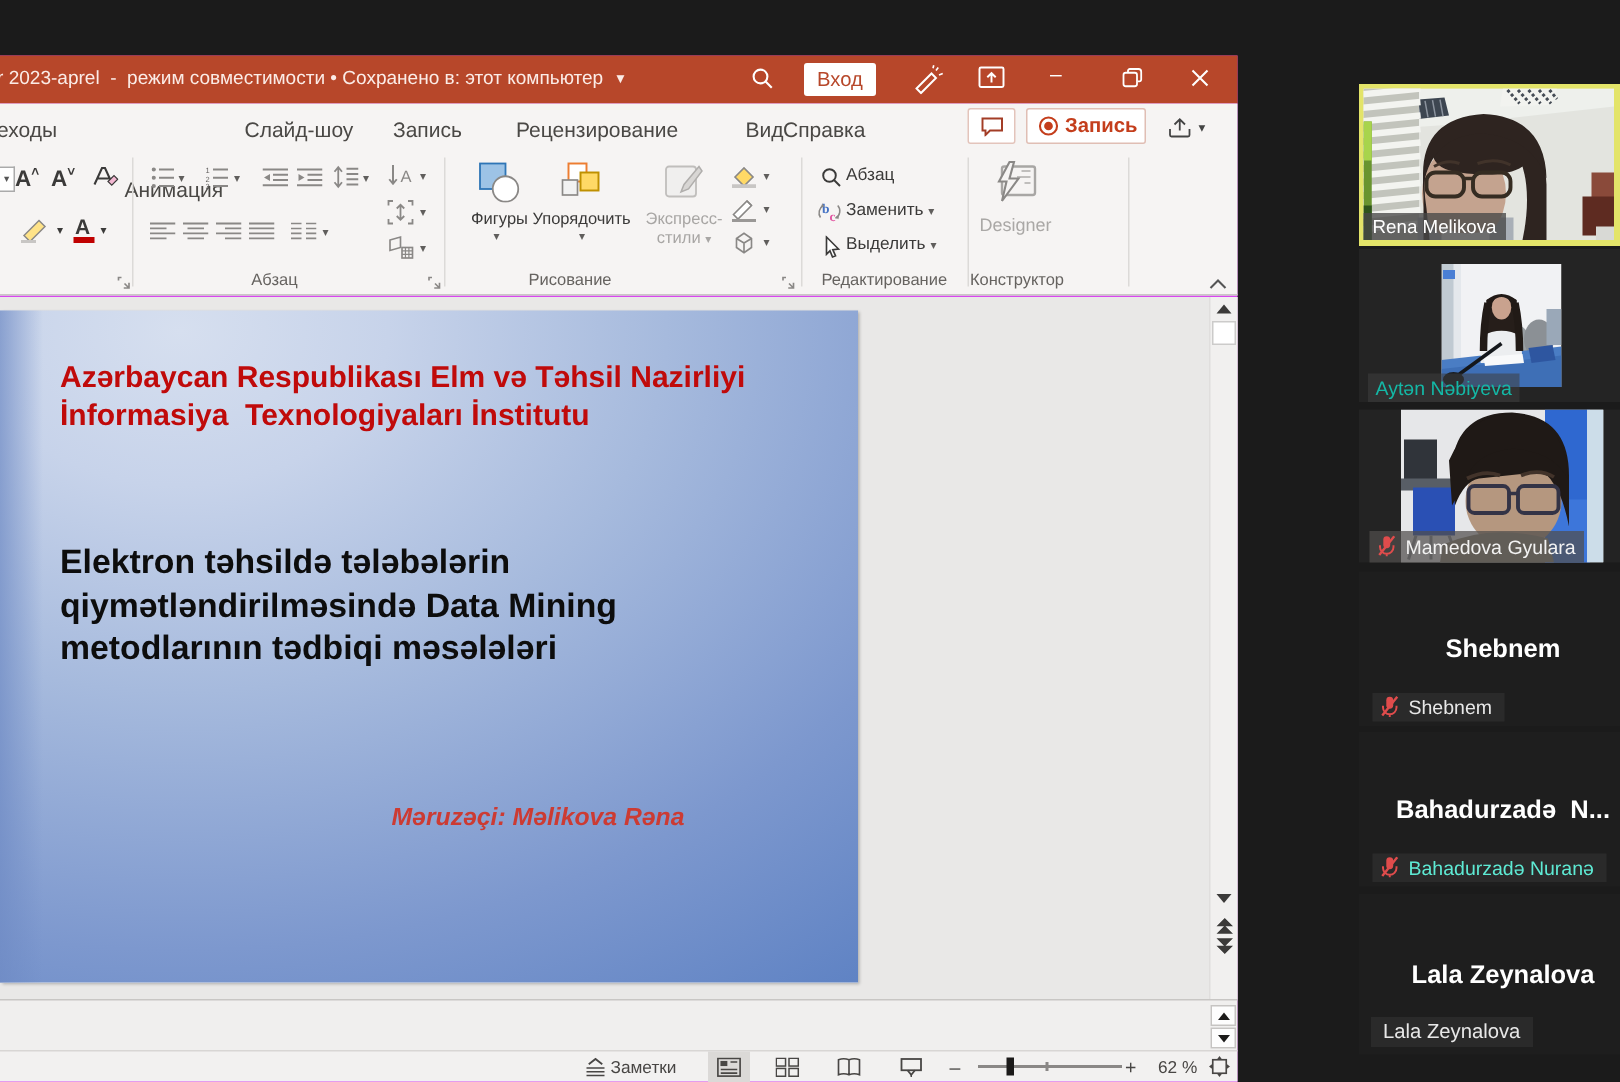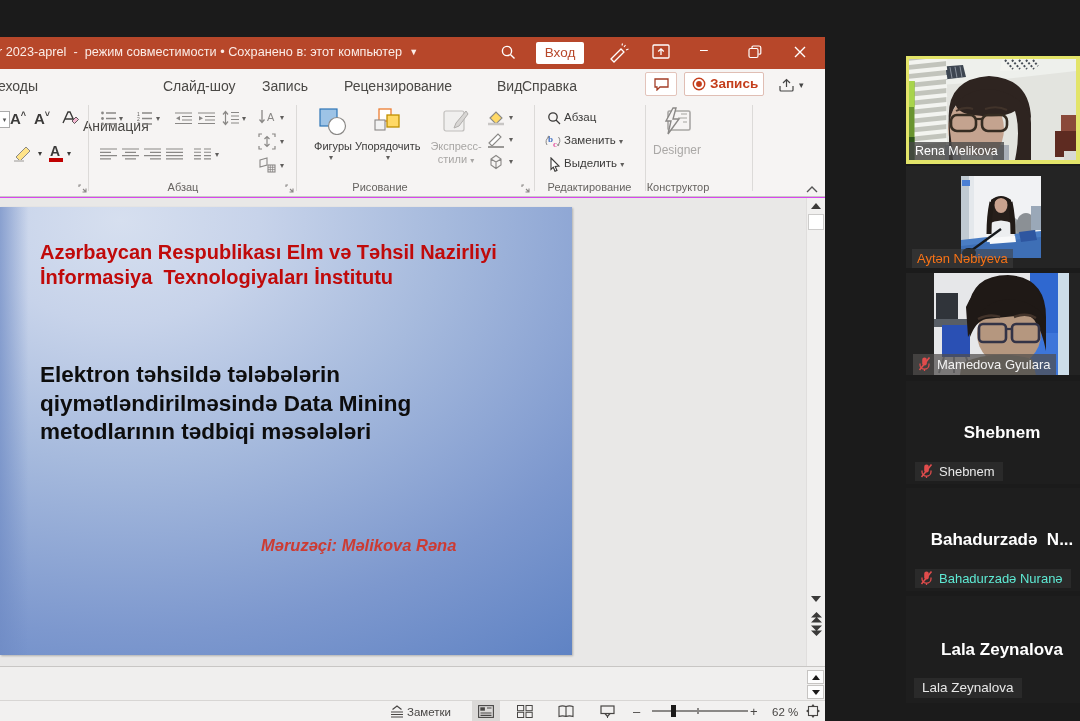--- a/index.html
+++ b/index.html
@@ -365,21 +365,21 @@
       <path d="M58 56 l16 -2 l2 10 l-16 2 Z" fill="#2e56a0"></path>
       <path d="M30 24 Q40 18 50 24 L52 56 Q40 62 30 56 Z" fill="#261e1a"></path>
       <ellipse cx="40" cy="29" rx="6.5" ry="8" fill="#c9a28e"></ellipse>
       <path d="M30 24 Q40 16 50 24 L50 32 Q46 22 40 22 Q34 22 30 32 Z" fill="#211a16"></path>
       <path d="M27 48 Q40 41 53 48 L54 66 L26 66 Z" fill="#eceef0"></path>
       <path d="M31 26 Q28 40 28 58 M49 26 Q52 40 52 58" stroke="#211a16" stroke-width="5" fill="none"></path>
       <path d="M28 62 l26 -2 l1 6 l-26 2 Z" fill="#f8f9fa"></path>
       <line x1="7" y1="77" x2="40" y2="53" stroke="#14171b" stroke-width="2.4"></line>
       <ellipse cx="8" cy="77" rx="7" ry="5" fill="#191d22"></ellipse>
     </svg>
-    <div class="abs" style="left:6px;bottom:0px;height:19px;background:rgba(62,62,62,0.55);color:#f97316;font-size:13px;line-height:19px;padding:0 5px;">Aytən Nəbiyeva</div>
+    <div class="abs" style="left:6px;bottom:0px;height:19px;background:rgba(62,62,62,0.55);color:#14b8a6;font-size:13px;line-height:19px;padding:0 5px;">Aytən Nəbiyeva</div>
   </div>
 
   <div class="abs" style="left:906px;top:273px;width:174px;height:102px;background:#232323;">
     <svg class="abs" style="left:28px;top:0px;" width="135" height="102" viewBox="0 0 135 102" preserveAspectRatio="none">
       <rect x="0" y="0" width="135" height="102" fill="#e6e7e9"></rect>
       <rect x="96" y="0" width="30" height="102" fill="#2f68d0"></rect>
       <rect x="96" y="60" width="30" height="42" fill="#3d76da"></rect>
       <rect x="124" y="0" width="11" height="102" fill="#ccdde9"></rect>
       <rect x="2" y="20" width="22" height="28" fill="#30343a"></rect>
       <rect x="0" y="46" width="34" height="8" fill="#585e66"></rect>

